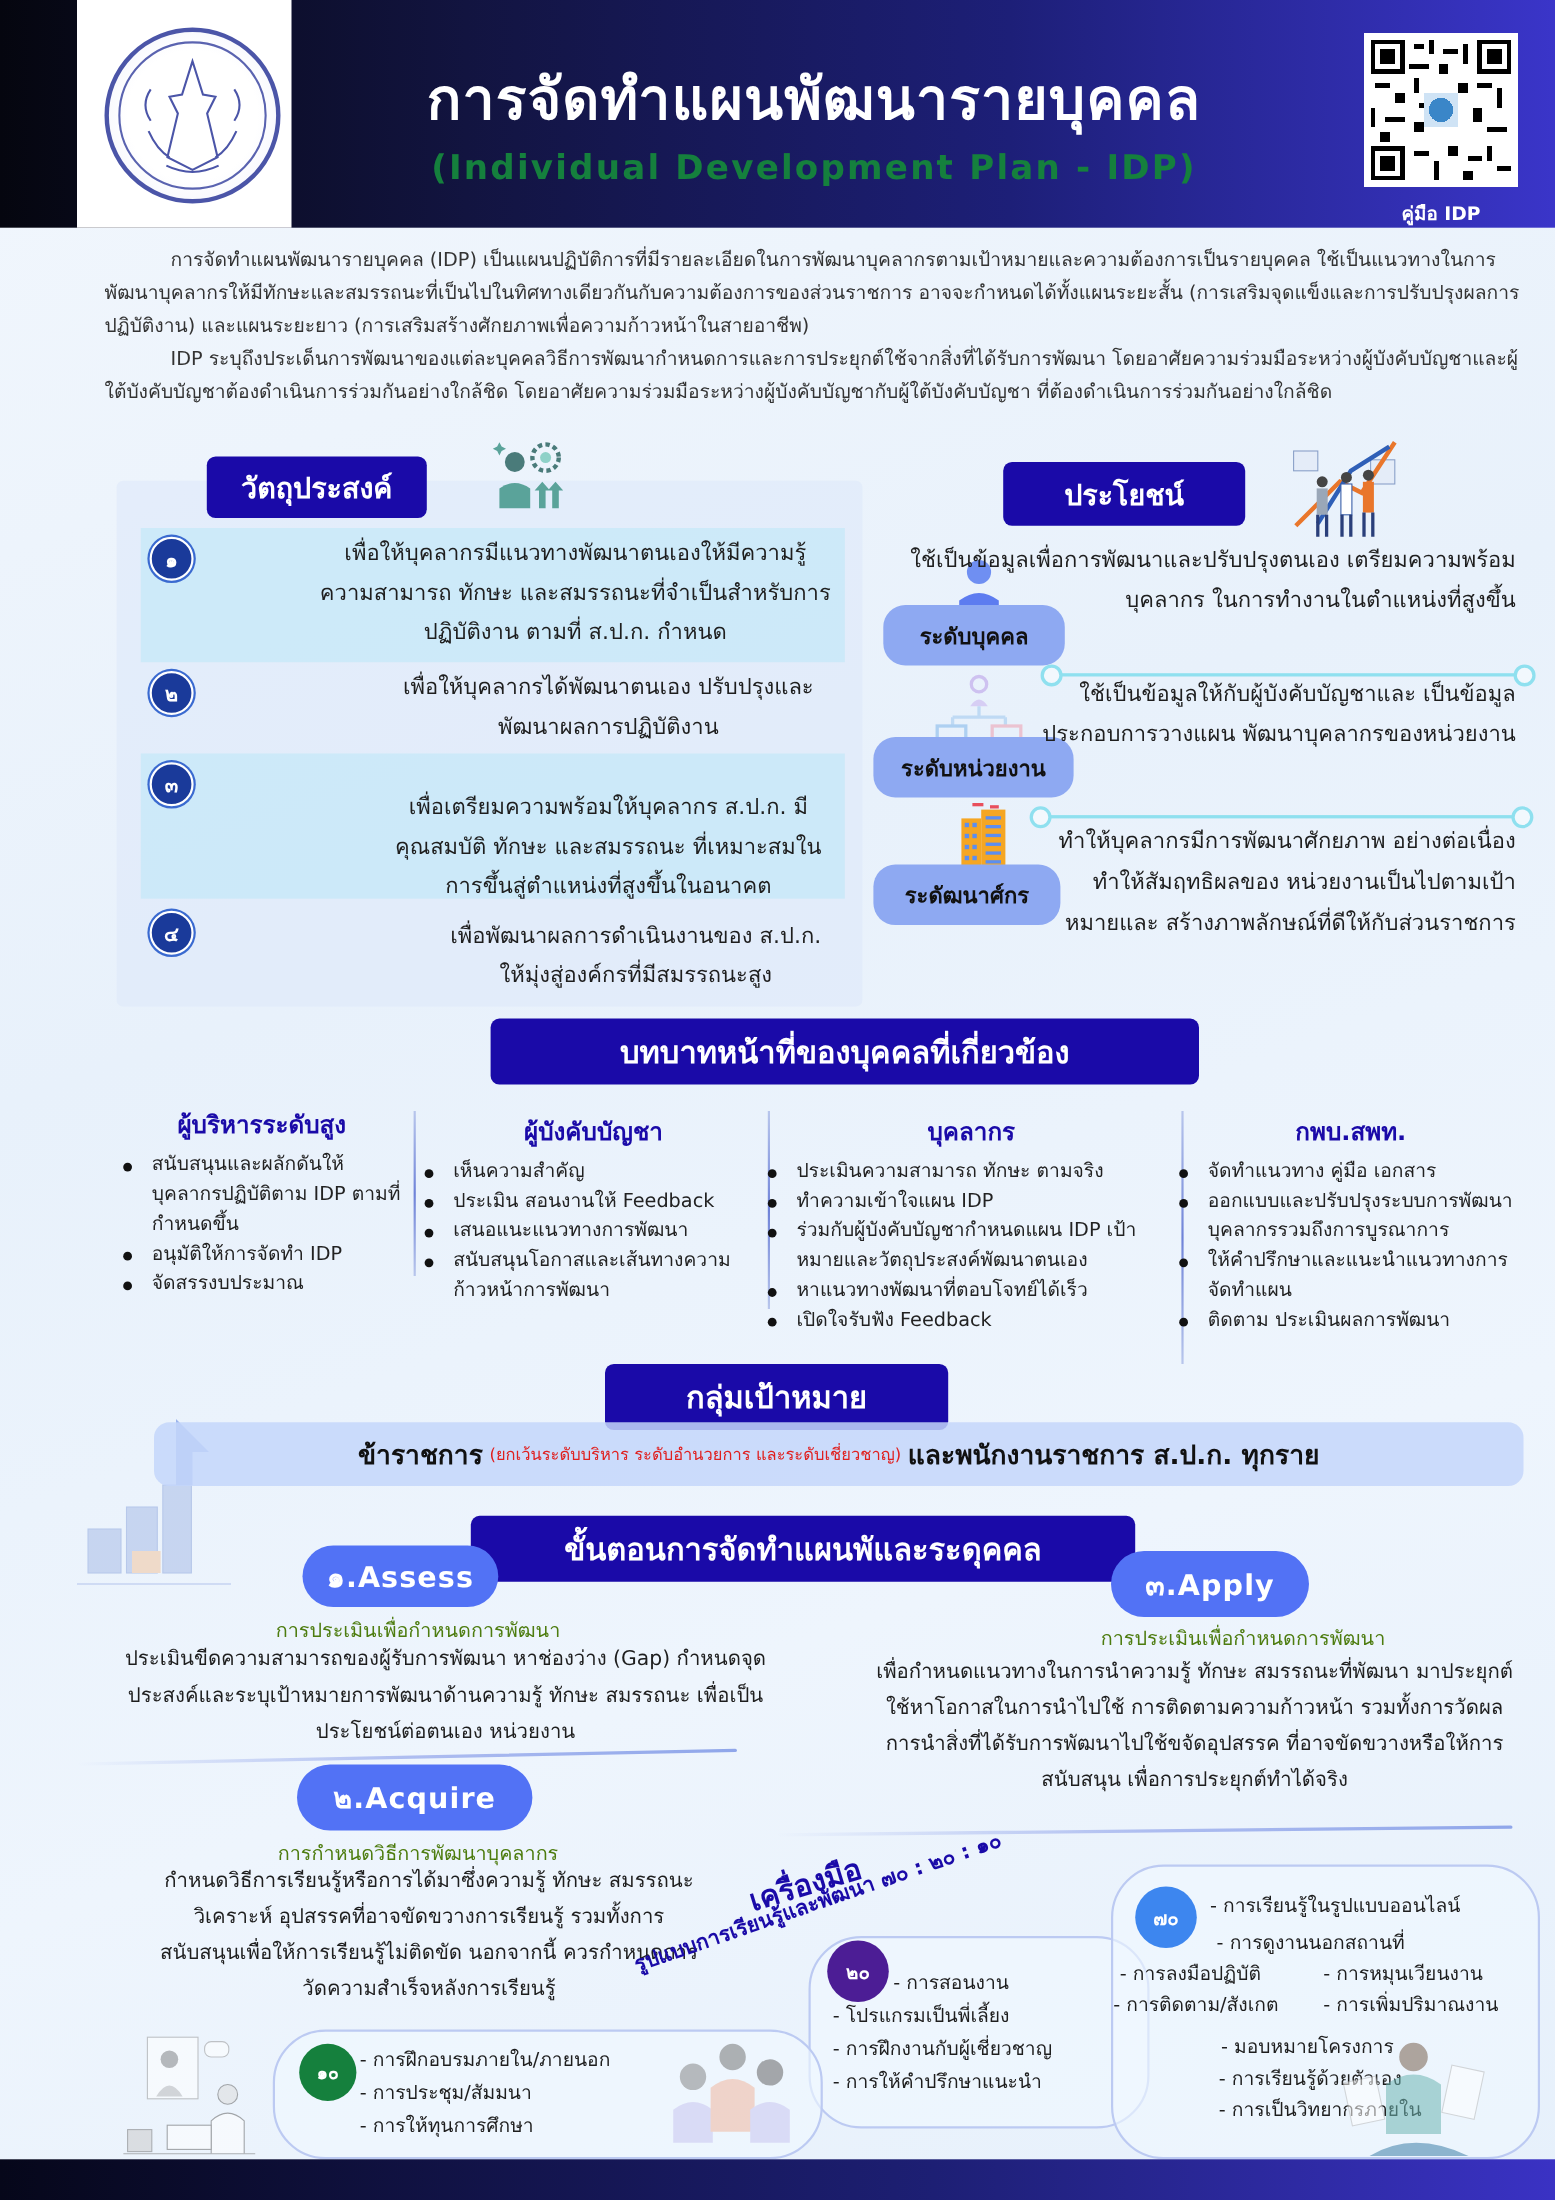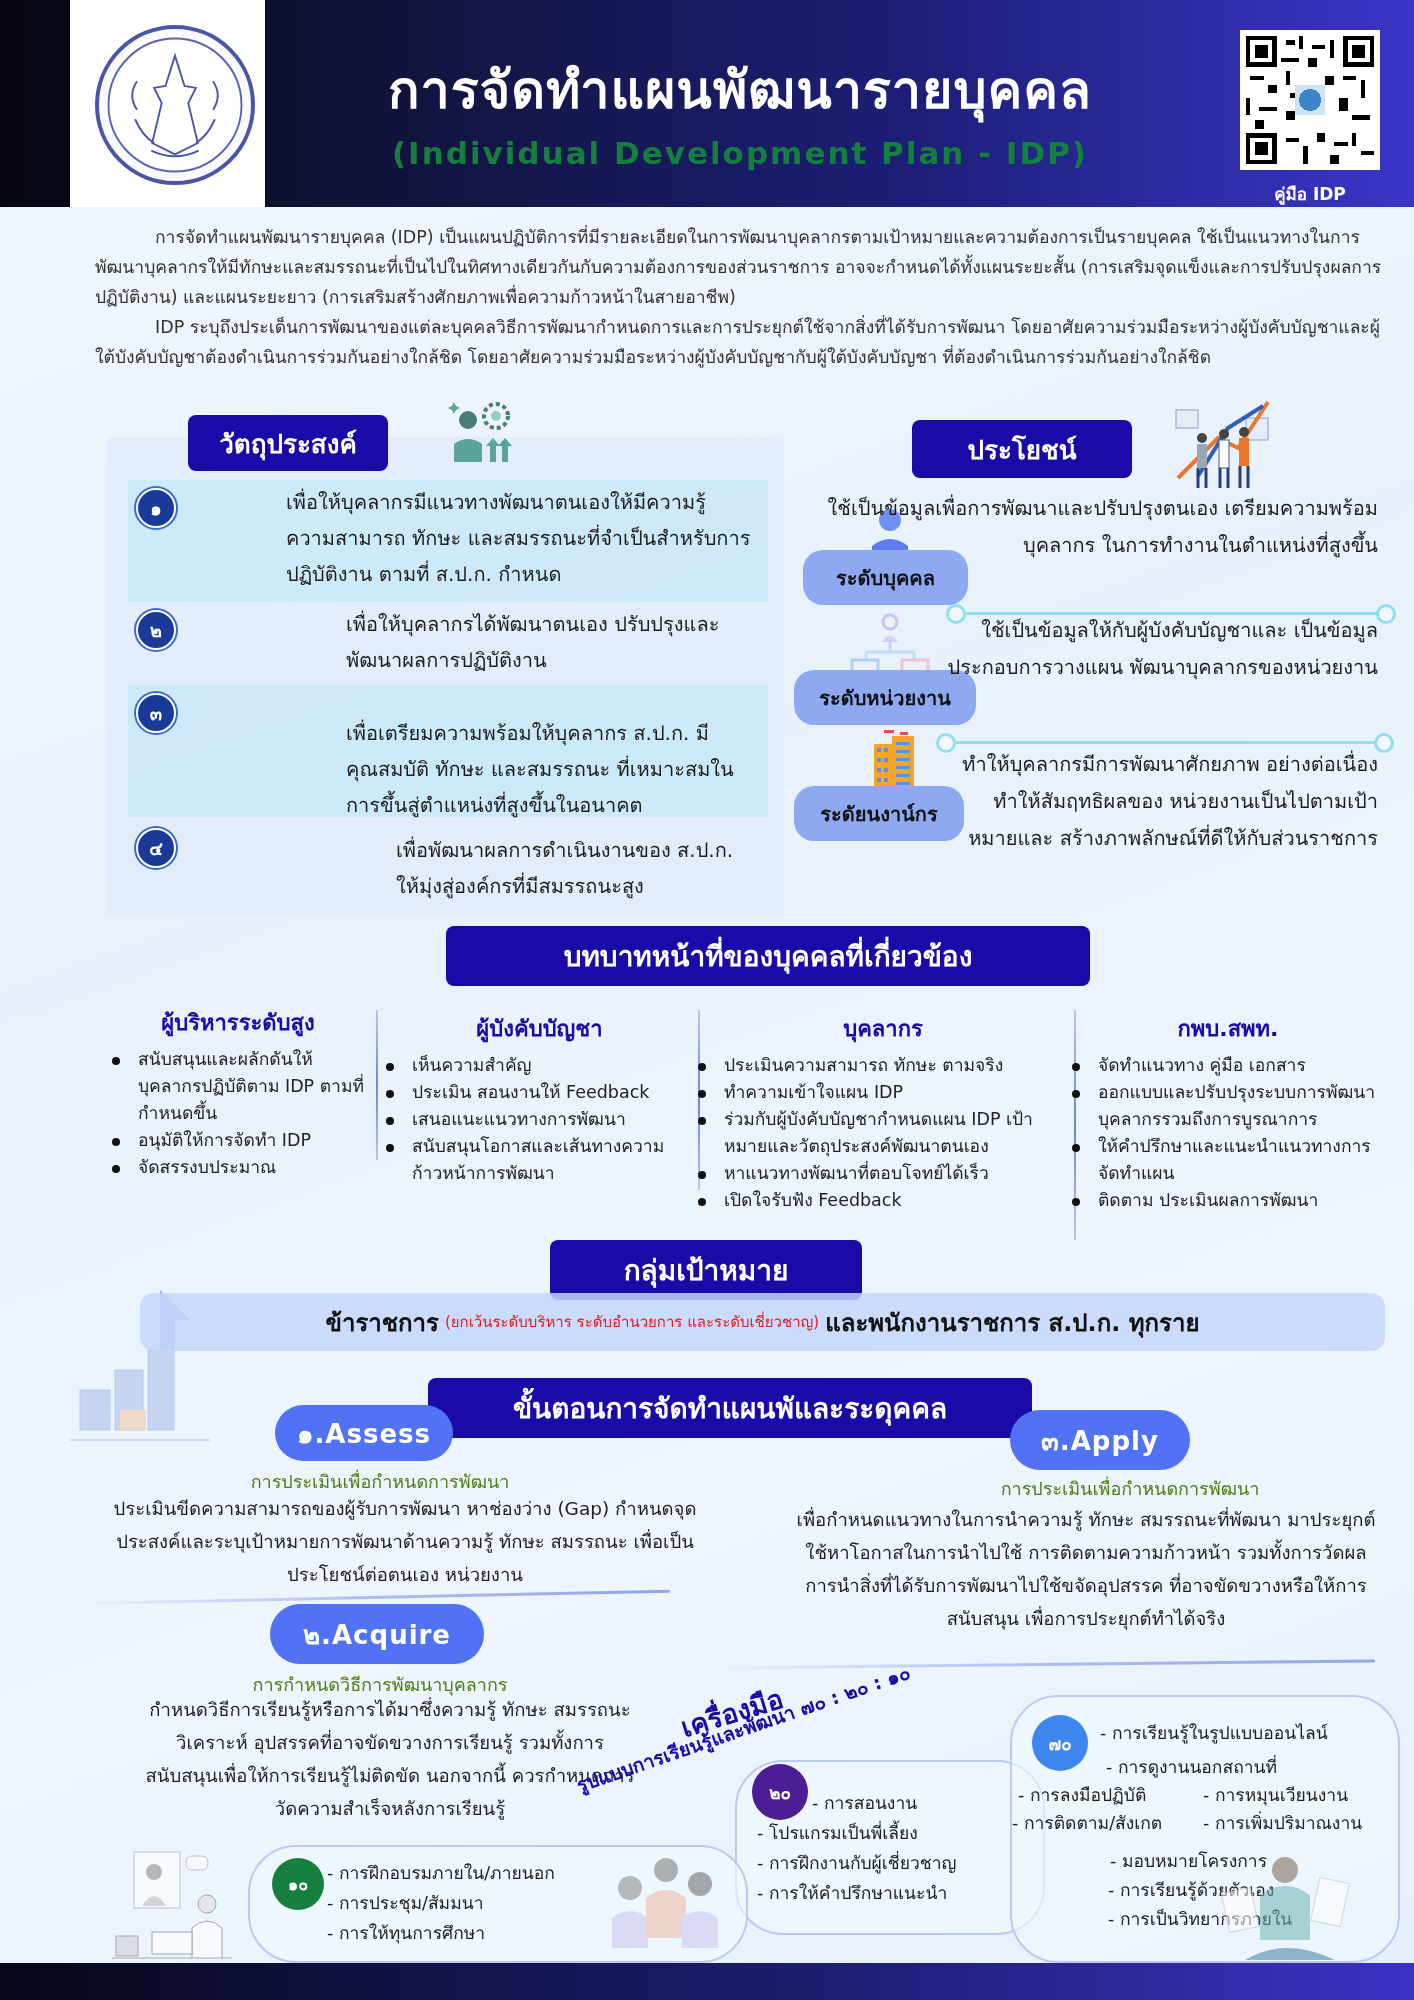--- a/index.html
+++ b/index.html
@@ -19,21 +19,21 @@
 .intro{left:95px;top:222px;width:1290px;font-size:17.5px;line-height:30px;color:#333}
 .intro p{text-indent:60px}
 
 .sec-h{background:#1a0aa8;color:#fff;font-weight:bold;border-radius:8px;text-align:center;display:flex;align-items:center;justify-content:center}
 
 .obj-panel{left:106px;top:437px;width:678px;height:478px;background:rgba(220,232,250,.55);border-radius:6px}
 .obj-h{left:188px;top:415px;width:200px;height:56px;font-size:26px}
 .obj-row{left:128px;width:640px;display:flex;align-items:flex-start}
 .obj-row.hl{background:rgba(190,232,248,.6)}
 .obj-num{width:40px;height:40px;border-radius:50%;background:#1a3a9a;color:#fff;border:2px solid #fff;box-shadow:0 0 0 2px #3a6ad0;display:flex;align-items:center;justify-content:center;font-size:18px;font-weight:bold;margin:8px 0 0 8px;flex-shrink:0}
-.obj-text{flex:1;text-align:left;font-size:20px;line-height:36px;padding:4px 8px 4px 0;color:#1e1e1e}
+.obj-text{flex:1;text-align:center;font-size:20px;line-height:36px;padding:4px 8px 4px 0;color:#1e1e1e}
 
 .ben-h{left:912px;top:420px;width:220px;height:58px;font-size:26px}
 .lvl{width:165px;height:55px;background:#8ea9f2;border-radius:20px;display:flex;align-items:center;justify-content:center;font-size:20px;font-weight:bold;color:#111}
 .ben-text{right:36px;text-align:right;font-size:20px;line-height:37px;color:#1e1e1e}
 .conn{height:3px;background:#8fe0ef}
 .conn::before,.conn::after{content:"";position:absolute;top:-8px;width:14px;height:14px;border:3px solid #8fe0ef;border-radius:50%;background:#f2f8fd}
 .conn::before{left:-16px}.conn::after{right:-16px}
 
 .roles-h{left:446px;top:926px;width:644px;height:60px;font-size:28px}
 .role-col{top:1005px}
@@ -215,21 +215,21 @@
     <rect x="26" y="12" width="14" height="3"></rect>
         <rect x="26" y="20" width="14" height="3"></rect>
         <rect x="26" y="28" width="14" height="3"></rect>
         <rect x="26" y="36" width="14" height="3"></rect>
         <rect x="26" y="44" width="14" height="3"></rect>
         <rect x="26" y="52" width="14" height="3"></rect>
       </g>
     <rect x="0" y="63" width="50" height="2" fill="#f5a623"></rect>
   </svg>
 </div>
-<div class="abs lvl" style="left:794px;top:786px;width:170px">ระดัยนงาน์กร</div>
+<div class="abs lvl" style="left:794px;top:786px;width:170px">ระดัฒนาศ์กร</div>
 <div class="abs ben-text" style="top:746px;width:420px">ทำให้บุคลากรมีการพัฒนาศักยภาพ อย่างต่อเนื่อง ทำให้สัมฤทธิผลของ หน่วยงานเป็นไปตามเป้าหมายและ สร้างภาพลักษณ์ที่ดีให้กับส่วนราชการ</div>
 
 <div class="abs sec-h roles-h">บทบาทหน้าที่ของบุคคลที่เกี่ยวข้อง</div>
 
 <div class="abs role-col" style="left:108px;width:260px">
   <div class="role-title">ผู้บริหารระดับสูง</div>
   <ul>
     <li>สนับสนุนและผลักดันให้บุคลากรปฏิบัติตาม IDP ตามที่กำหนดขึ้น</li>
     <li>อนุมัติให้การจัดทำ IDP</li>
     <li>จัดสรรงบประมาณ</li>

